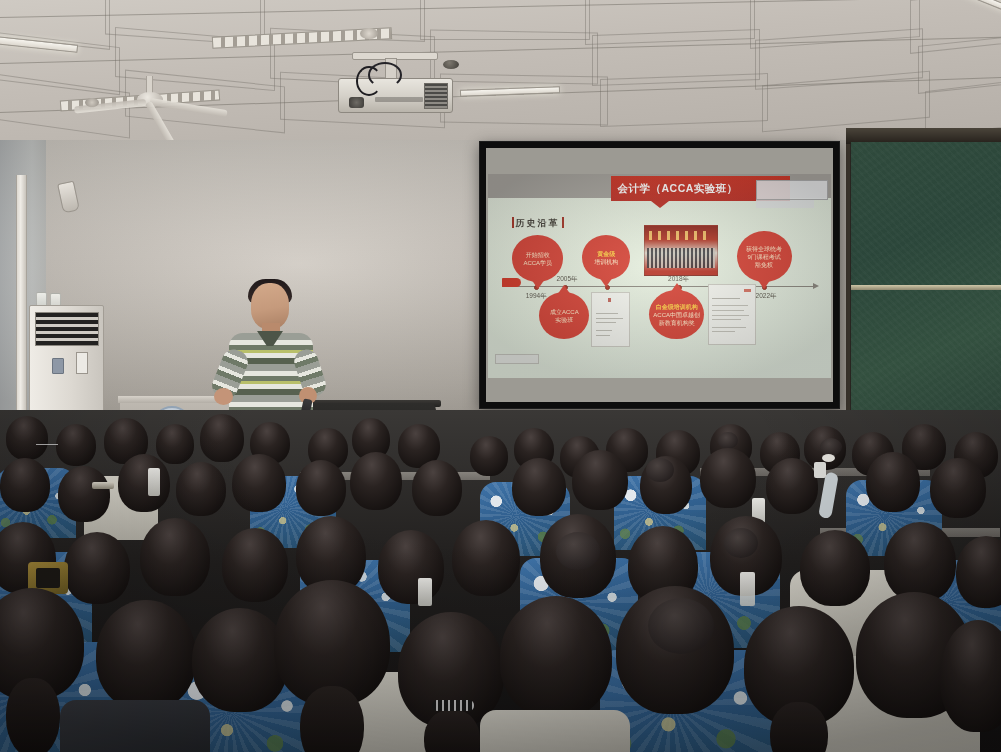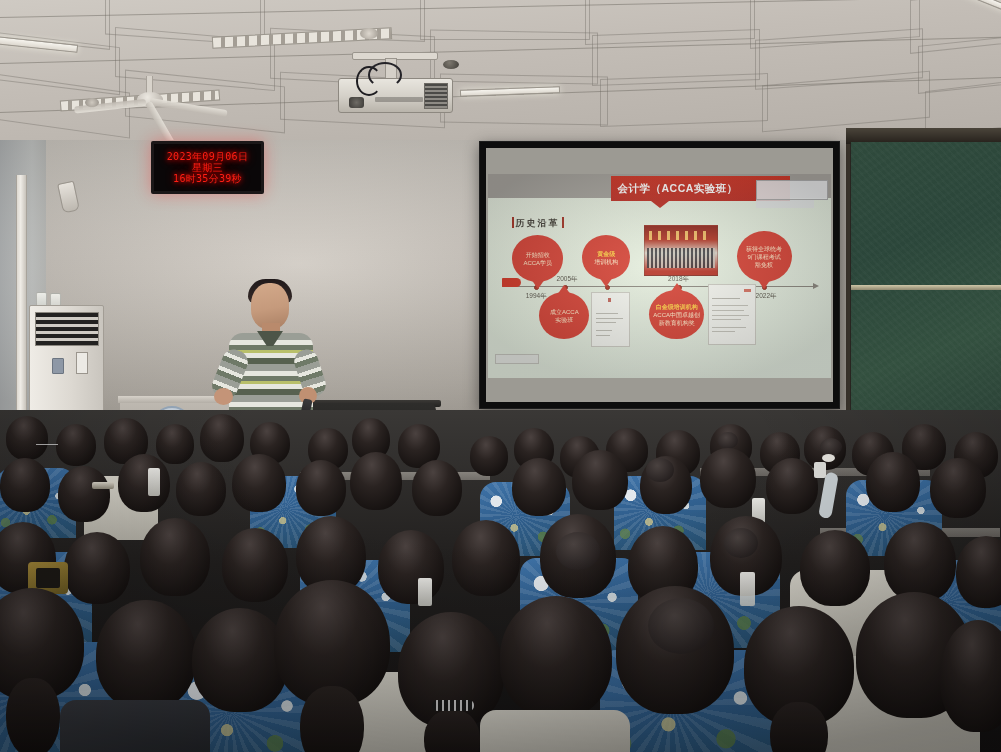--- a/index.html
+++ b/index.html
@@ -325,25 +325,20 @@
     <div class="proj-cable" style="left:356px;top:66px;width:26px;height:30px;border-color:#1e1d21;
                 border-right-color:transparent;"></div>
     <div class="proj-cable" style="left:368px;top:62px;width:34px;height:26px;border-color:#232227;
                 border-bottom-color:transparent;"></div>
   </div>
 
   <div class="wall"></div>
   <div class="wall-left-panel"></div>
   <div class="wall-shadow"></div>
 
-  <div class="led-clock">
-    <div class="led-line led-l1">2023年09月06日</div>
-    <div class="led-line led-l2">星期三</div>
-    <div class="led-line led-l3">16时35分39秒</div>
-  </div>
 
   <div class="pipe"></div>
   <div class="wall-speaker"></div>
   <div class="ac-top-bottles">
     <div class="bottle" style="left:0;top:0;"></div>
     <div class="bottle" style="left:14px;top:1px;"></div>
   </div>
   <div class="ac-unit">
     <div class="ac-grille"></div>
     <div class="ac-panel"></div>

